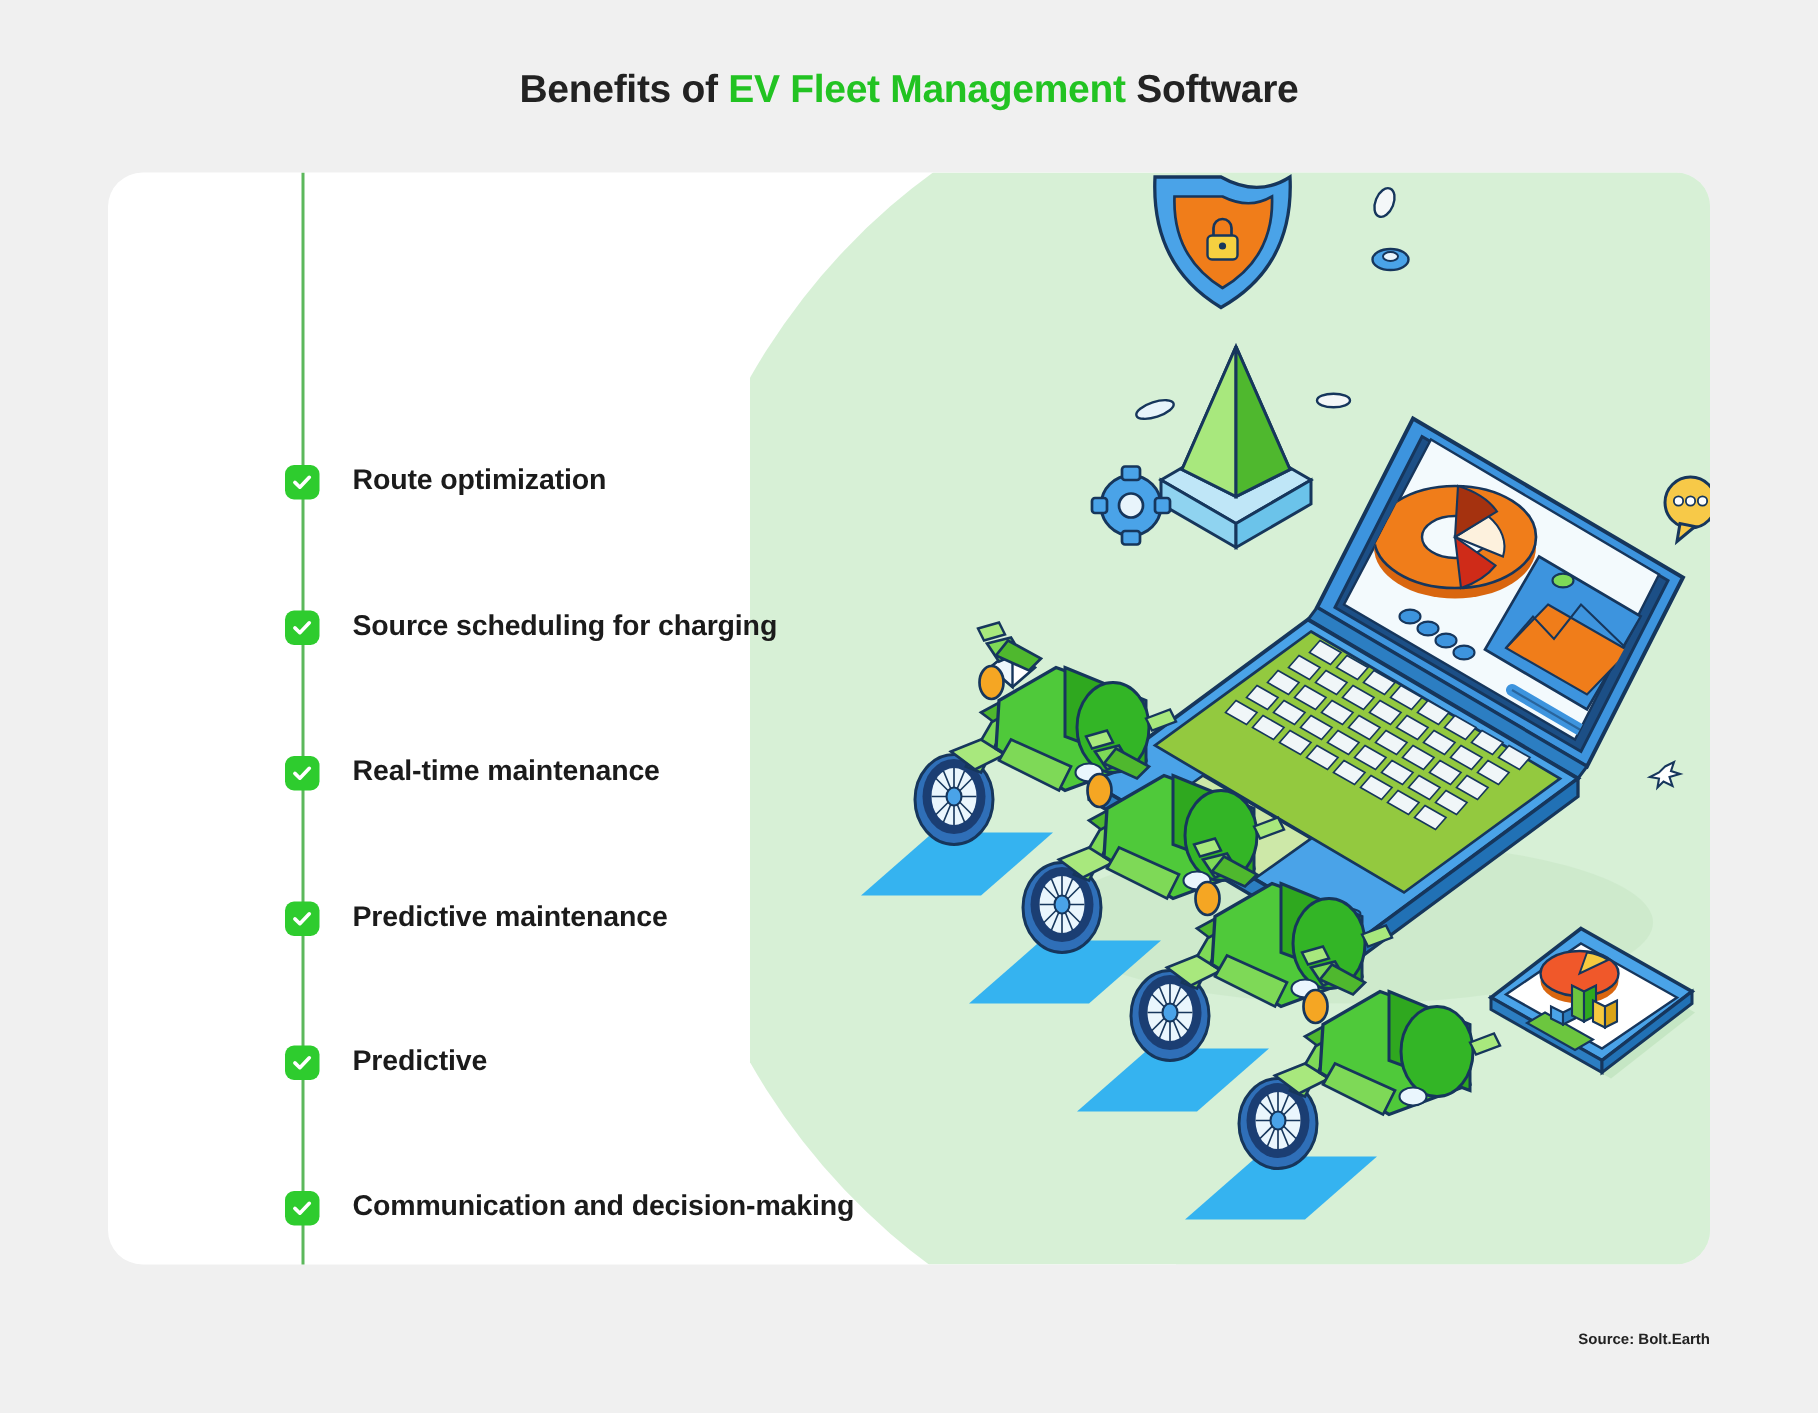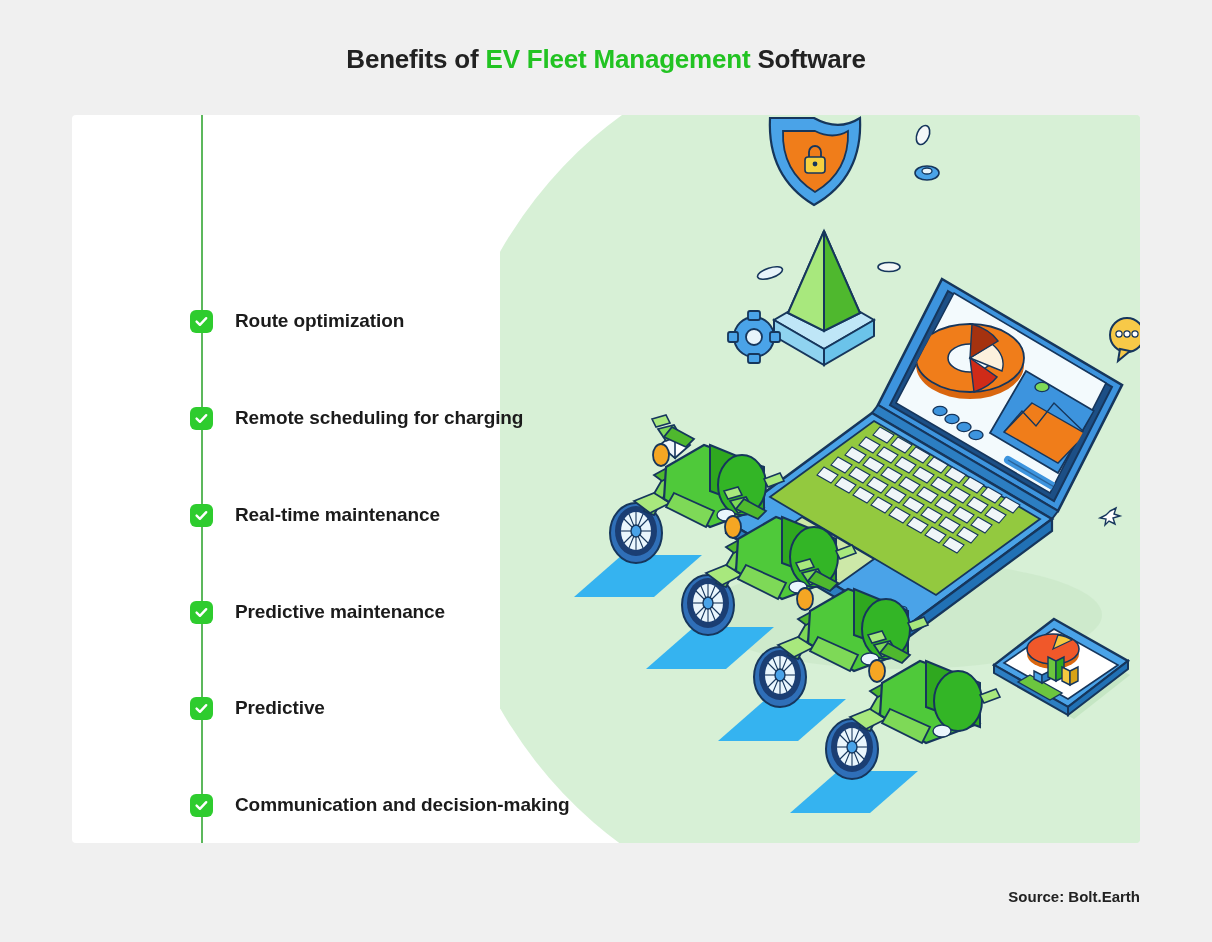--- a/index.html
+++ b/index.html
@@ -19,21 +19,21 @@
     font-size: 26px; font-weight: bold; letter-spacing: -0.2px;
     color: #222222; white-space: nowrap;
   }
   .title .accent { color: #22c322; }
 
   
   .card {
     position: absolute; left: 72px; top: 115px;
     width: 1068px; height: 728px;
     background: #ffffff;
-    border-radius: 4px;
+    border-radius: 23px;
     overflow: hidden;
   }
   
   .blob {
     position: absolute; right: 0; top: 0;
     width: 640px; height: 728px;
     overflow: hidden;
   }
   .blob-shape {
     position: absolute; left: -60px; top: -78px;
@@ -69,21 +69,21 @@
   .checkbox svg { display: block; }
   .item-label {
     font-size: 19px; font-weight: bold;
     color: #1b1b1b; white-space: nowrap;
     letter-spacing: -0.1px;
   }
 
   
   .source {
     position: absolute; right: 72px; top: 888px;
-    font-size: 15px; font-weight: bold; color: #222222;
+    font-size: 10px; font-weight: bold; color: #222222;
   }
 
   
   .illustration {
     position: absolute; left: 430px; top: 0;
     width: 638px; height: 728px;
   }
   .illustration svg { display: block; }
 </style>
 </head>
@@ -114,21 +114,21 @@
         </span>
         <span class="item-label">Route optimization</span>
       </div>
 
       <div class="check-item" style="top:291px">
         <span class="checkbox">
           <svg width="15" height="15" viewBox="0 0 15 15">
               <path d="M2.6 7.6 L5.9 10.8 L12.2 4.2" stroke="#ffffff" stroke-width="2.4" fill="none" stroke-linecap="round" stroke-linejoin="round"></path>
             </svg>
         </span>
-        <span class="item-label">Remote scheduling for charging</span>
+        <span class="item-label">Source scheduling for charging</span>
       </div>
 
       <div class="check-item" style="top:388px">
         <span class="checkbox">
           <svg width="15" height="15" viewBox="0 0 15 15">
               <path d="M2.6 7.6 L5.9 10.8 L12.2 4.2" stroke="#ffffff" stroke-width="2.4" fill="none" stroke-linecap="round" stroke-linejoin="round"></path>
             </svg>
         </span>
         <span class="item-label">Real-time maintenance</span>
       </div>

